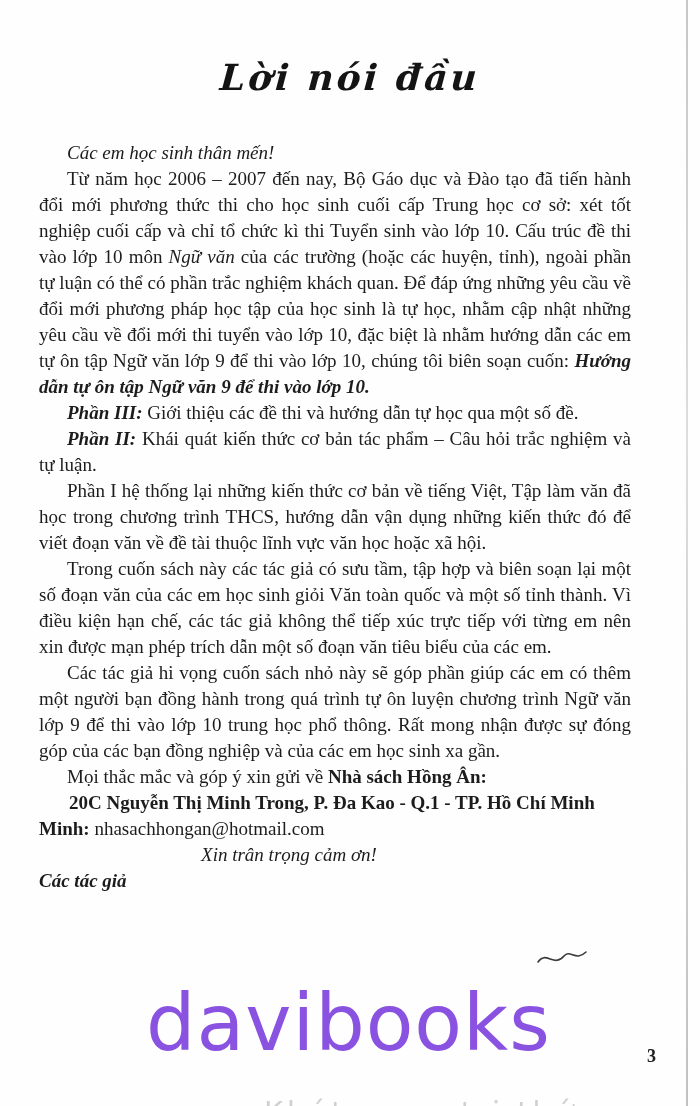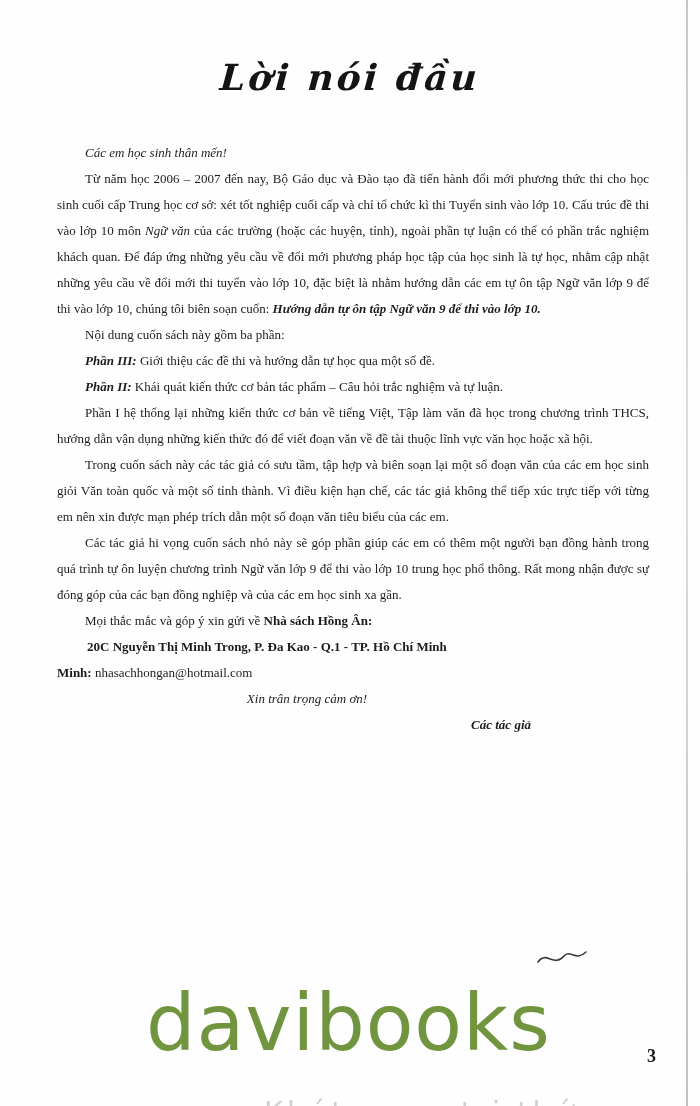--- a/index.html
+++ b/index.html
@@ -13,35 +13,35 @@
     background:linear-gradient(180deg,#9a9a9a,#c2c2c2 40%,#8f8f8f);
     opacity:.55;
   }
   .title{
     position:absolute;top:56px;left:0;right:0;text-align:center;
     font-family:"DejaVu Serif",serif;font-style:italic;font-weight:bold;
     font-size:36px;letter-spacing:3px;color:#141414;
     transform:skewX(-4deg);
   }
   .content{
-    position:absolute;top:140px;left:57px;width:592px;
-    font-size:13px;line-height:26px;text-align:justify;
+    position:absolute;top:140px;left:39px;width:592px;
+    font-size:19px;line-height:26px;text-align:justify;
   }
   .para{margin:0;text-indent:28px;}
   .para.noindent{text-indent:0;}
   .para.address{text-indent:30px;text-align:left;}
   .para.right{text-align:center;text-indent:0;padding-right:92px;}
-  .para.right2{text-align:right;text-indent:0;padding-right:118px;}
+  .para.right2{text-align:left;text-indent:0;padding-right:118px;}
   .b{font-weight:bold;}
   .i{font-style:italic;}
   .signature{position:absolute;left:536px;top:944px;}
   .wm-brand{
     position:absolute;left:146px;top:984px;
     font-family:"DejaVu Sans","Liberation Sans",sans-serif;
-    font-size:78px;line-height:1;color:#4d7c0f;letter-spacing:1px;opacity:.8;
+    font-size:78px;line-height:1;color:#6d28d9;letter-spacing:1px;opacity:.8;
     white-space:nowrap;
   }
   .wm-slogan{
     position:absolute;left:264px;top:1062px;
     font-family:"DejaVu Sans","Liberation Sans",sans-serif;
     font-size:29px;line-height:1;color:#cccccc;letter-spacing:4px;opacity:.9;
     white-space:nowrap;
     margin-top:36px;
   }
   .page-number{
@@ -52,21 +52,20 @@
 </head>
 <body>
 
 <div class="page">
 
   <div class="title">Lời nói đầu</div>
 
   <div class="content">
       <p class="para"><span class="i">Các em học sinh thân mến!</span></p>
       <p class="para"><span>Từ năm học 2006 – 2007 đến nay, Bộ Gáo dục và Đào tạo đã tiến hành đổi mới phương thức thi cho học sinh cuối cấp Trung học cơ sở: xét tốt nghiệp cuối cấp và chỉ tổ chức kì thi Tuyển sinh vào lớp 10. Cấu trúc đề thi vào lớp 10 môn </span><span class="i">Ngữ văn</span><span> của các trường (hoặc các huyện, tỉnh), ngoài phần tự luận có thể có phần trắc nghiệm khách quan. Để đáp ứng những yêu cầu về đổi mới phương pháp học tập của học sinh là tự học, nhằm cập nhật những yêu cầu về đổi mới thi tuyển vào lớp 10, đặc biệt là nhằm hướng dẫn các em tự ôn tập Ngữ văn lớp 9 để thi vào lớp 10, chúng tôi biên soạn cuốn: </span><span class="b i">Hướng dẫn tự ôn tập Ngữ văn 9 để thi vào lớp 10.</span></p>
-      <p class="para"><span>Nội dung cuốn sách này gồm ba phần:</span></p>
       <p class="para"><span class="b i">Phần III:</span><span> Giới thiệu các đề thi và hướng dẫn tự học qua một số đề.</span></p>
       <p class="para"><span class="b i">Phần II:</span><span> Khái quát kiến thức cơ bản tác phẩm – Câu hỏi trắc nghiệm và tự luận.</span></p>
       <p class="para"><span>Phần I hệ thống lại những kiến thức cơ bản về tiếng Việt, Tập làm văn đã học trong chương trình THCS, hướng dẫn vận dụng những kiến thức đó để viết đoạn văn về đề tài thuộc lĩnh vực văn học hoặc xã hội.</span></p>
       <p class="para"><span>Trong cuốn sách này các tác giả có sưu tầm, tập hợp và biên soạn lại một số đoạn văn của các em học sinh giỏi Văn toàn quốc và một số tỉnh thành. Vì điều kiện hạn chế, các tác giả không thể tiếp xúc trực tiếp với từng em nên xin được mạn phép trích dẫn một số đoạn văn tiêu biểu của các em.</span></p>
       <p class="para"><span>Các tác giả hi vọng cuốn sách nhỏ này sẽ góp phần giúp các em có thêm một người bạn đồng hành trong quá trình tự ôn luyện chương trình Ngữ văn lớp 9 để thi vào lớp 10 trung học phổ thông. Rất mong nhận được sự đóng góp của các bạn đồng nghiệp và của các em học sinh xa gần.</span></p>
       <p class="para"><span>Mọi thắc mắc và góp ý xin gửi về </span><span class="b">Nhà sách Hồng Ân:</span></p>
       <p class="para address"><span class="b">20C Nguyễn Thị Minh Trong, P. Đa Kao - Q.1 - TP. Hồ Chí Minh</span></p>
       <p class="para noindent"><span class="b">Minh:</span><span> nhasachhongan@hotmail.com</span></p>
       <p class="para right"><span class="i">Xin trân trọng cảm ơn!</span></p>
       <p class="para right2"><span class="b i">Các tác giả</span></p>

